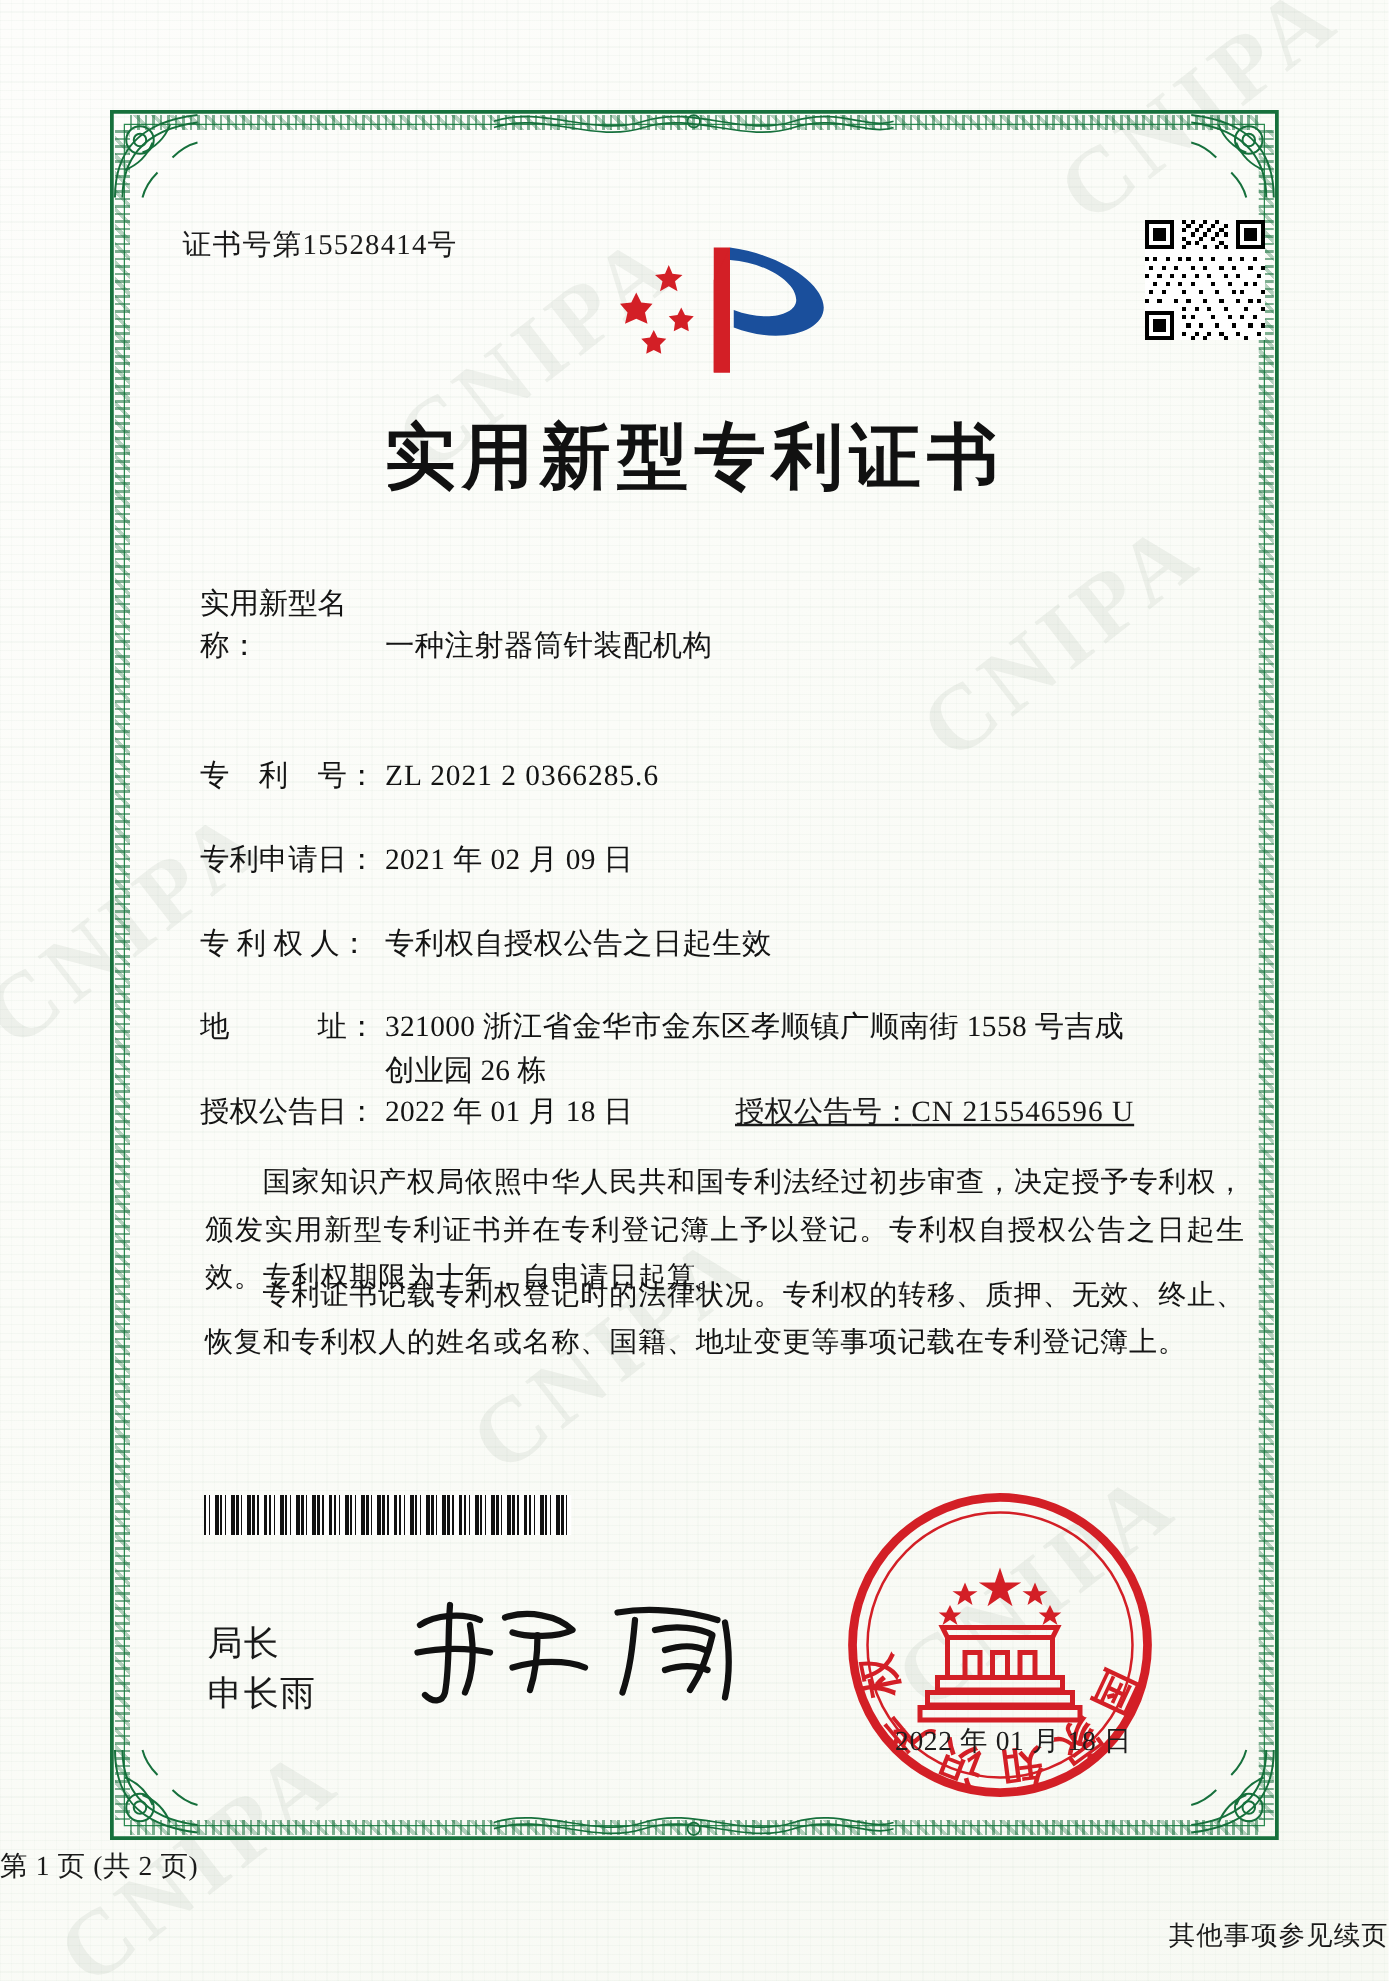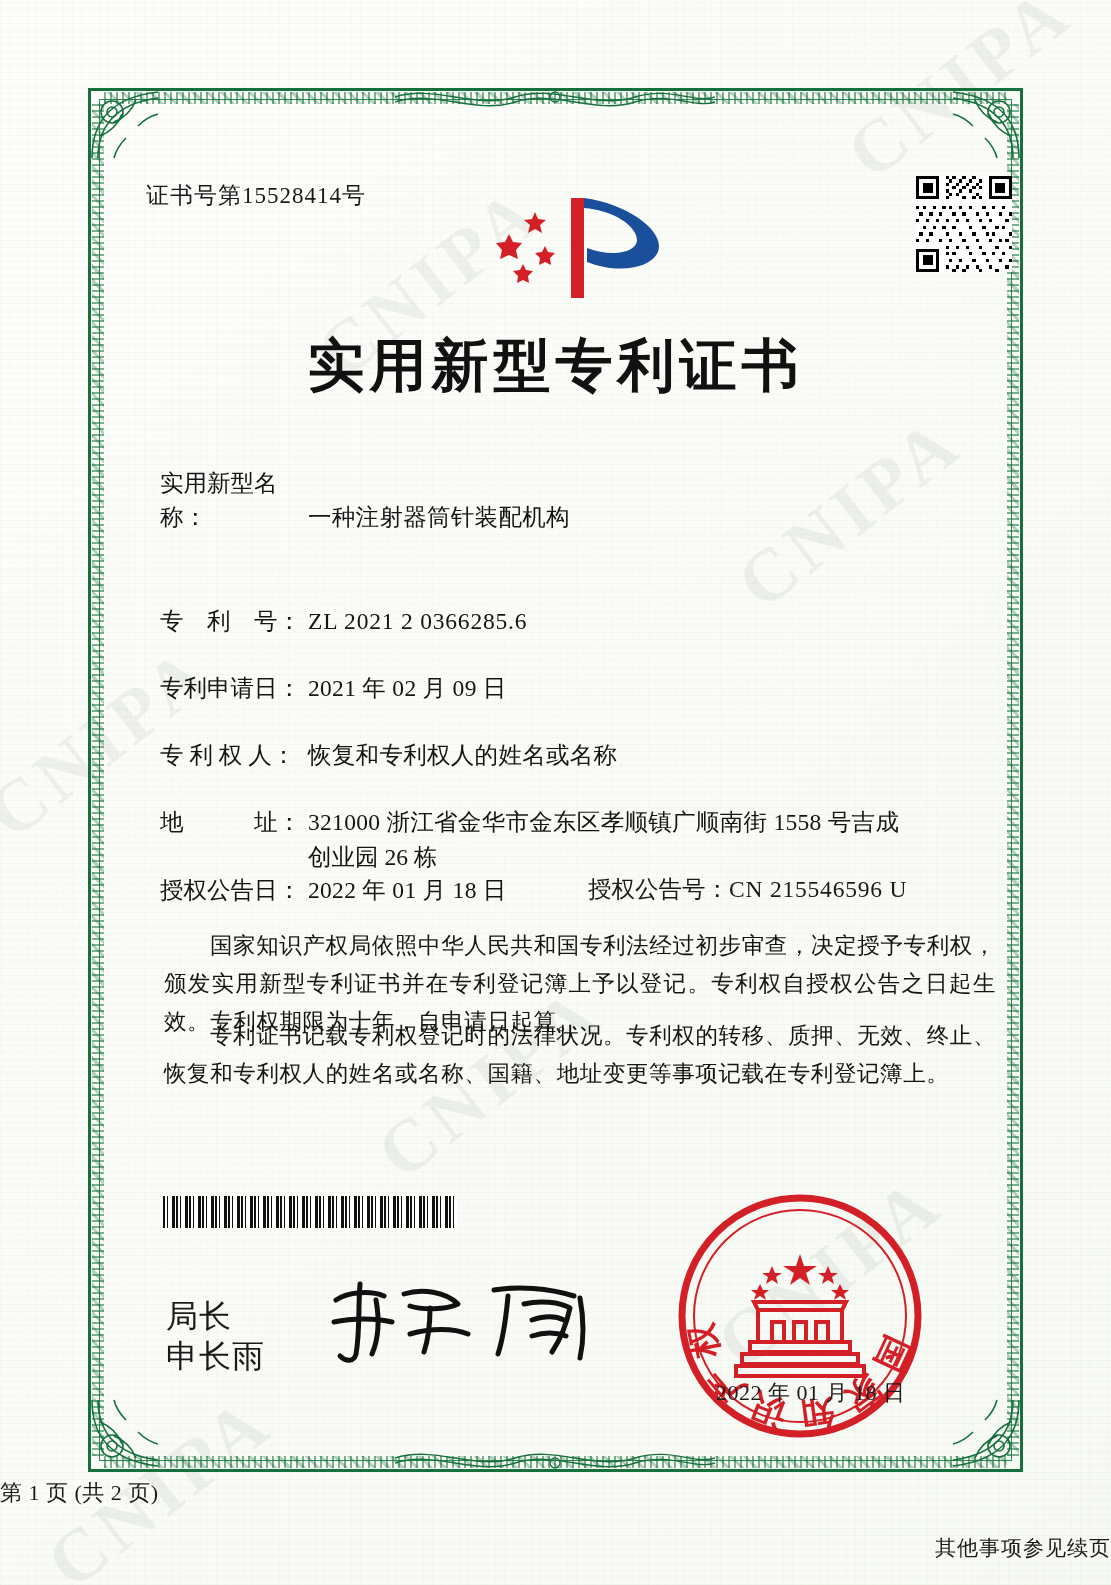--- a/index.html
+++ b/index.html
@@ -163,21 +163,21 @@
   .fval.lat { font-family: "Liberation Serif", serif; letter-spacing: 0.8px; }
 
   #f-name    { top: 466px; }
   #f-inventor{ top: 531px; }
   #f-patentno{ top: 604px; }
   #f-appdate { top: 671px; }
   #f-holder  { top: 738px; }
   #f-address { top: 805px; }
   #f-addr2   { top: 840px; left: 308px; }
   #f-grant   { top: 873px; }
-  #f-grantno { position: absolute; left: 588px; top: 873px; font-size: 23.5px; }
+  #f-grantno { position: absolute; left: 588px; top: 873px; font-size: 23.5px; text-decoration: underline; }
 
   .para {
     position: absolute;
     left: 164px;
     width: 832px;
     font-size: 22.5px;
     line-height: 38px;
     text-align: justify;
     text-indent: 46px;
     color: #141414;
@@ -192,21 +192,21 @@
     width: 294px; height: 32px;
     background-image: repeating-linear-gradient(90deg,
       #111 0px, #111 2px, #fff 2px, #fff 4px,
       #111 4px, #111 5px, #fff 5px, #fff 9px,
       #111 9px, #111 12px, #fff 12px, #fff 13px);
   }
 
   #sig-label {
     position: absolute;
     left: 166px; top: 1296px;
-    font-size: 32px;
+    font-size: 28px;
     line-height: 40px;
     letter-spacing: 1px;
   }
   #sig-hand {
     position: absolute;
     left: 318px; top: 1270px;
     width: 300px; height: 100px;
   }
 
   #seal {
@@ -484,21 +484,21 @@
   <div class="field" id="f-name">
     <span class="flabel">实用新型名称：</span><span class="fval">一种注射器筒针装配机构</span>
   </div>
   <div class="field" id="f-patentno">
     <span class="flabel">专　利　号：</span><span class="fval lat">ZL 2021 2 0366285.6</span>
   </div>
   <div class="field" id="f-appdate">
     <span class="flabel">专利申请日：</span><span class="fval">2021 年 02 月 09 日</span>
   </div>
   <div class="field" id="f-holder">
-    <span class="flabel">专 利 权 人：</span><span class="fval">恢复和专利权人的姓名或名称</span>
+    <span class="flabel">专 利 权 人：</span><span class="fval">专利权自授权公告之日起生效</span>
   </div>
   <div class="field" id="f-address">
     <span class="flabel">地　　　址：</span><span class="fval">321000 浙江省金华市金东区孝顺镇广顺南街 1558 号吉成</span>
   </div>
   <div class="field" id="f-addr2">创业园 26 栋</div>
 
   <div class="field" id="f-grant">
     <span class="flabel">授权公告日：</span><span class="fval">2022 年 01 月 18 日</span>
   </div>
   <div id="f-grantno">

